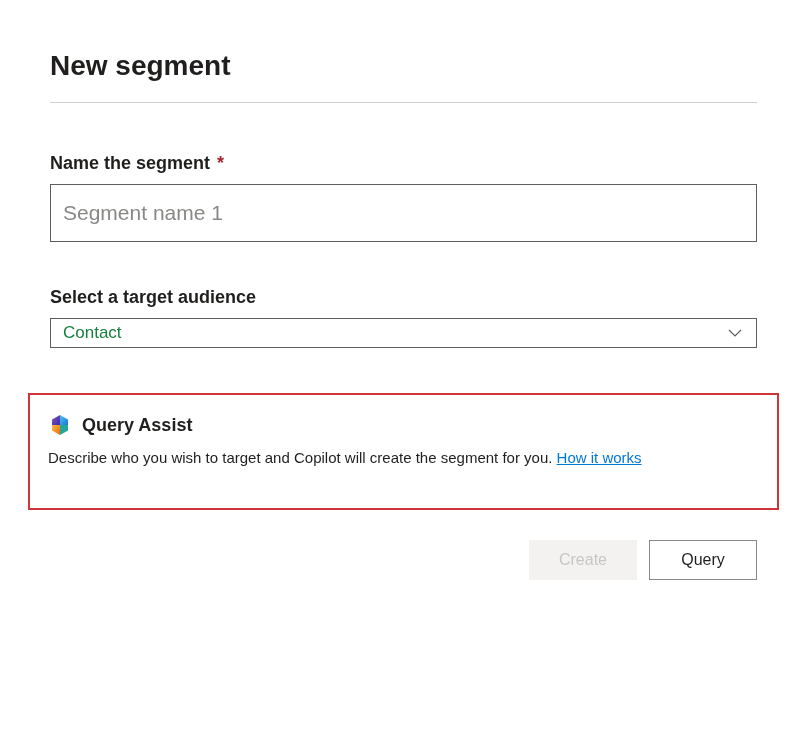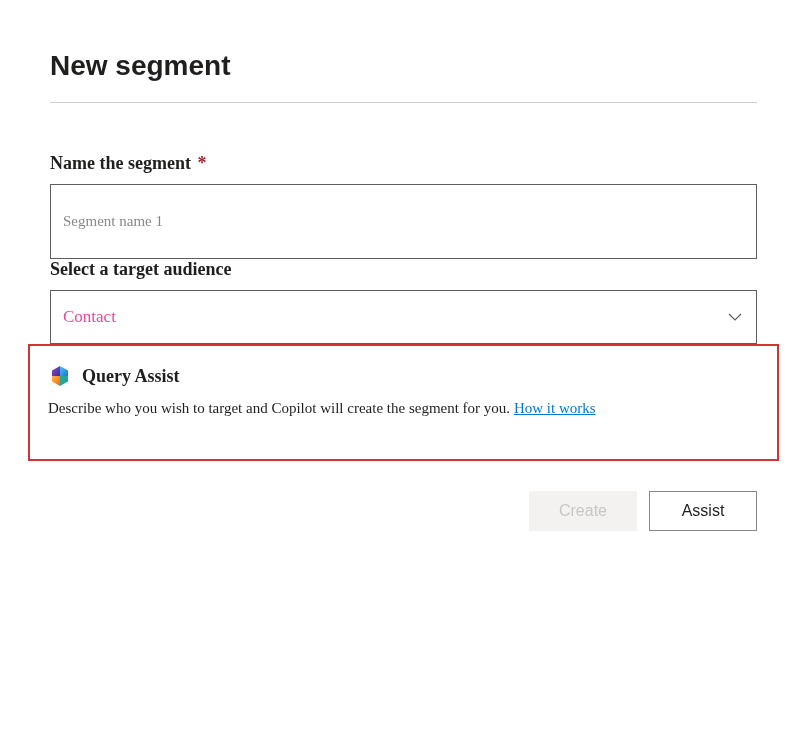--- a/index.html
+++ b/index.html
@@ -31,45 +31,45 @@
       color: #201f1e;
       margin-bottom: 10px;
       display: block;
     }
     .required-mark {
       color: #a4262c;
       margin-left: 2px;
     }
     .text-input {
       width: 100%;
-      padding: 28px 12px;
-      font-size: 15px;
+      padding: 16px 12px;
+      font-size: 21px;
       border: 1px solid #605e5c;
       background: #ffffff;
       color: #201f1e;
       font-family: inherit;
       outline: none;
     }
     .text-input::placeholder {
       color: #8a8886;
     }
     .field-group {
-      font-family: Liberation Serif, serif;
+      margin-bottom: 45px;
     }
     .select-wrapper {
       position: relative;
       width: 100%;
     }
     .select-input {
       width: 100%;
-      padding: 16px 12px;
+      padding: 4px 12px;
       font-size: 17px;
       border: 1px solid #605e5c;
       background: #ffffff;
-      color: #ec4899;
+      color: #15803d;
       font-family: inherit;
       outline: none;
       appearance: none;
       -webkit-appearance: none;
       cursor: pointer;
     }
     .chevron-icon {
       position: absolute;
       right: 14px;
       top: 50%;
@@ -77,21 +77,20 @@
       pointer-events: none;
       width: 16px;
       height: 16px;
     }
     .query-assist-box {
       border: 2px solid #d13438;
       padding: 18px 34px 28px 18px;
       margin-bottom: 30px;
       margin-left: -22px;
       margin-right: -22px;
-      font-family: Liberation Serif, serif;
     }
     .qa-header {
       display: flex;
       align-items: center;
       gap: 10px;
       margin-bottom: 12px;
     }
     .copilot-icon {
       width: 24px;
       height: 24px;
@@ -202,14 +201,14 @@
     <span class="qa-title">Query Assist</span>
   </div>
   <p class="qa-description">
     <span>Describe who you wish to target and Copilot will create the segment for you.</span>
     <a class="qa-link">How it works</a>
   </p>
 </div>
 
 <div class="button-row">
   <button class="btn btn-primary">Create</button>
-  <button class="btn btn-secondary">Assist</button>
+  <button class="btn btn-secondary">Query</button>
 </div>
 
 </body></html>

